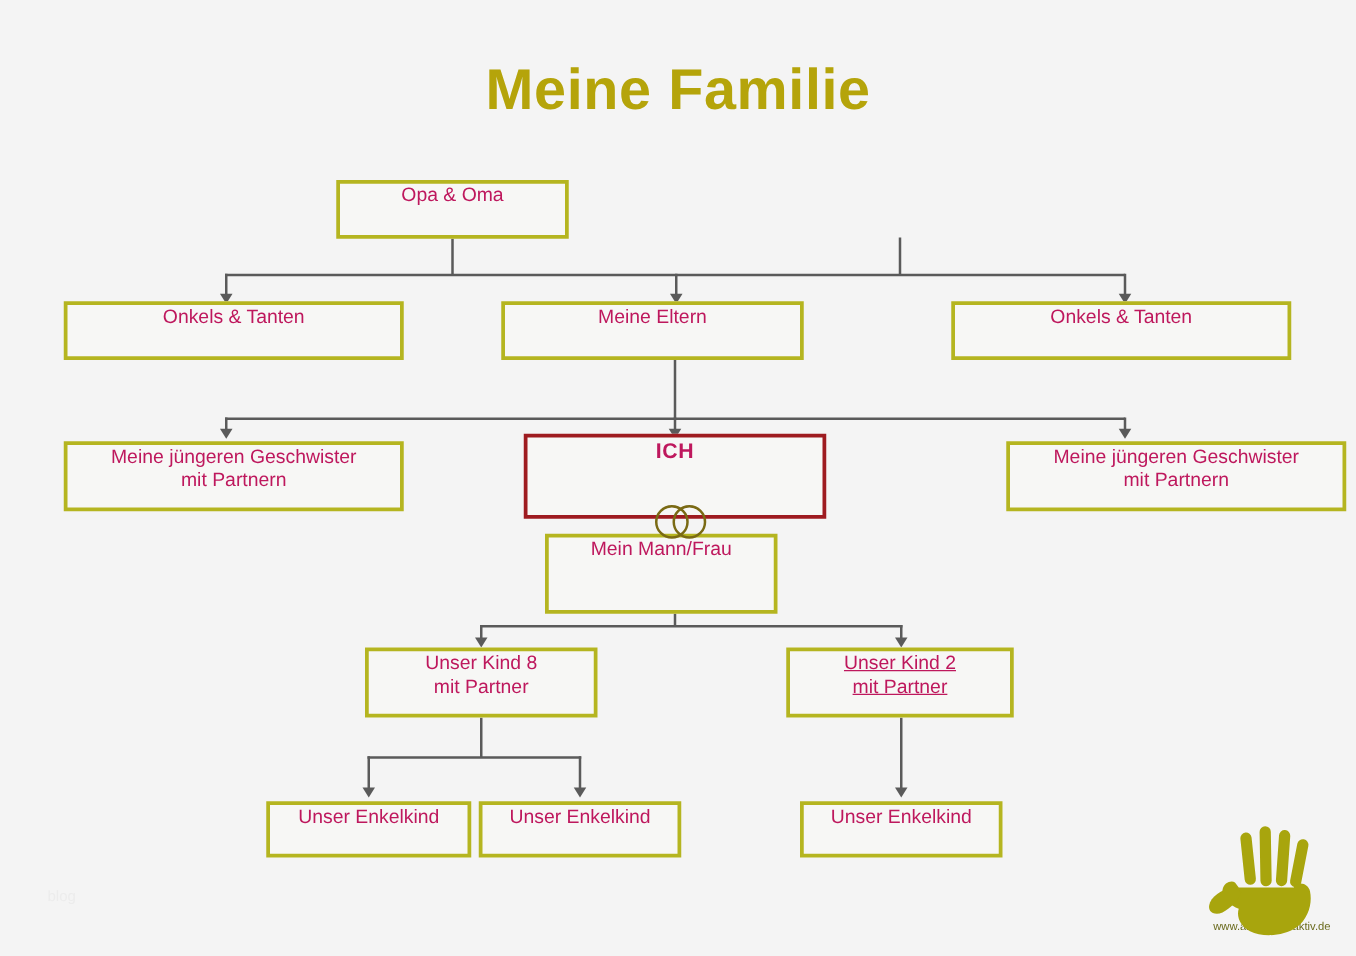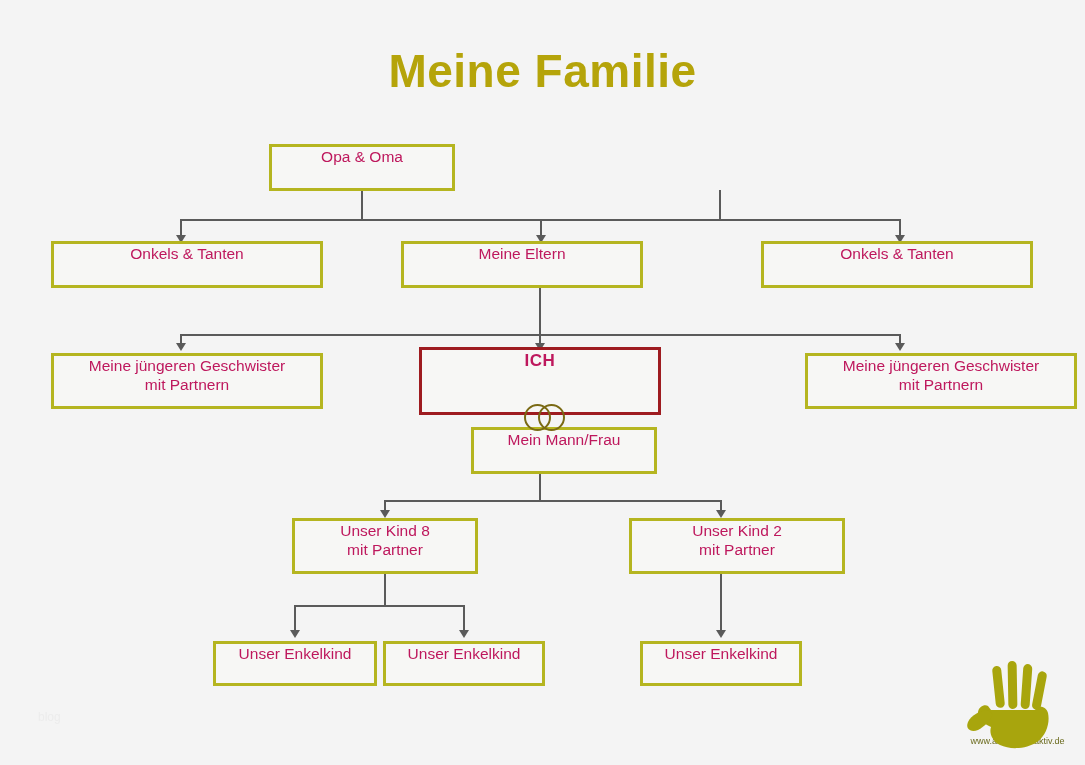--- a/index.html
+++ b/index.html
@@ -183,29 +183,29 @@
   <div class="node" style="left:761px; top:353px; width:272px; height:56px;margin-left:44px;">
     <span class="label">Meine jüngeren Geschwister
 mit Partnern</span>
   </div>
 
   <div id="rings" style="left:524px; top:404px; width:40px; height:26px;">
     <span class="ring" style="left:0px; top:0px;"></span>
     <span class="ring" style="left:14px; top:0px;"></span>
   </div>
 
-  <div class="node" style="left:471px; top:427px; width:186px; height:47px;">
+  <div class="node" style="left:436px; top:427px; width:186px; height:64px;">
     <span class="label">Mein Mann/Frau</span>
   </div>
 
   <div class="node" style="left:292px; top:518px; width:186px; height:56px;">
     <span class="label">Unser Kind 8
 mit Partner</span>
   </div>
-  <div class="node" style="left:629px; top:518px; width:216px; height:56px;">
+  <div class="node" style="left:629px; top:518px; width:182px; height:56px;text-decoration:underline;">
     <span class="label">Unser Kind 2
 mit Partner</span>
   </div>
 
   <div class="node" style="left:213px; top:641px; width:164px; height:45px;">
     <span class="label">Unser Enkelkind</span>
   </div>
   <div class="node" style="left:383px; top:641px; width:162px; height:45px;">
     <span class="label">Unser Enkelkind</span>
   </div>

